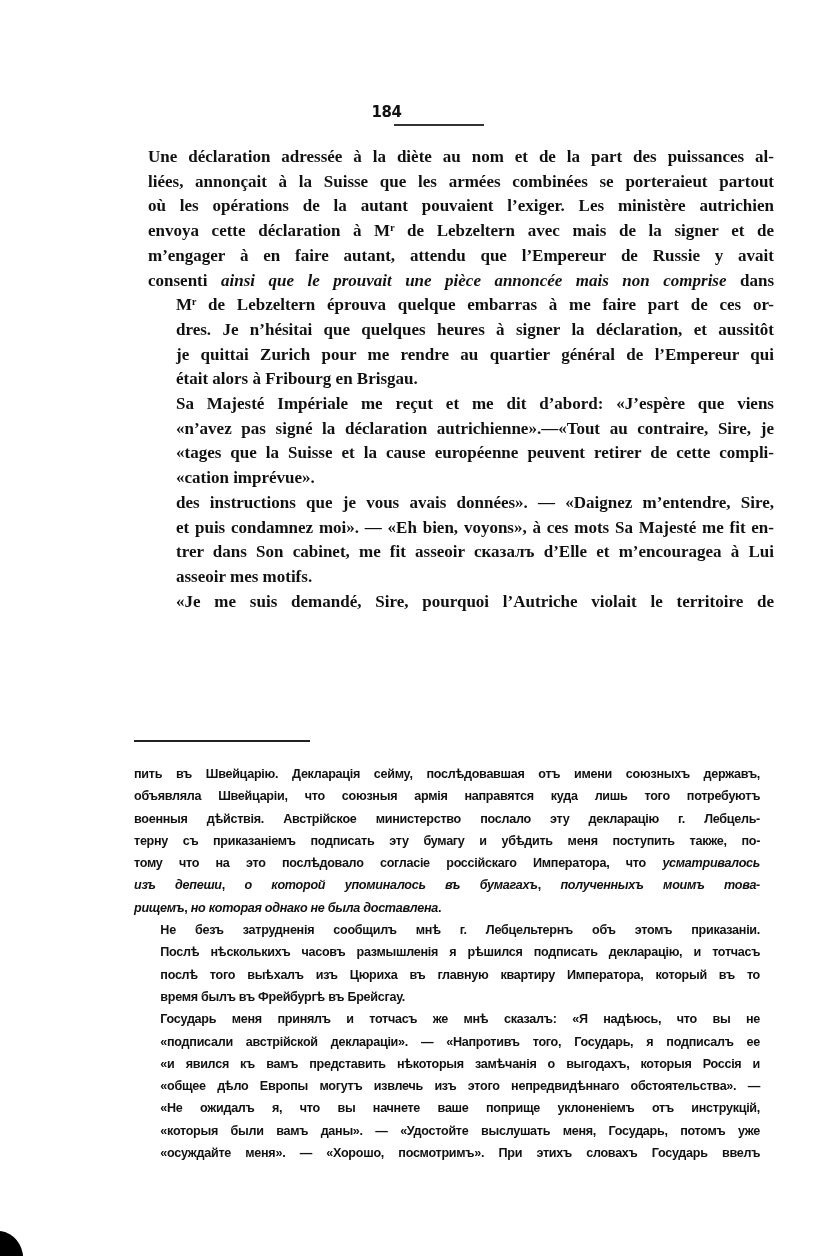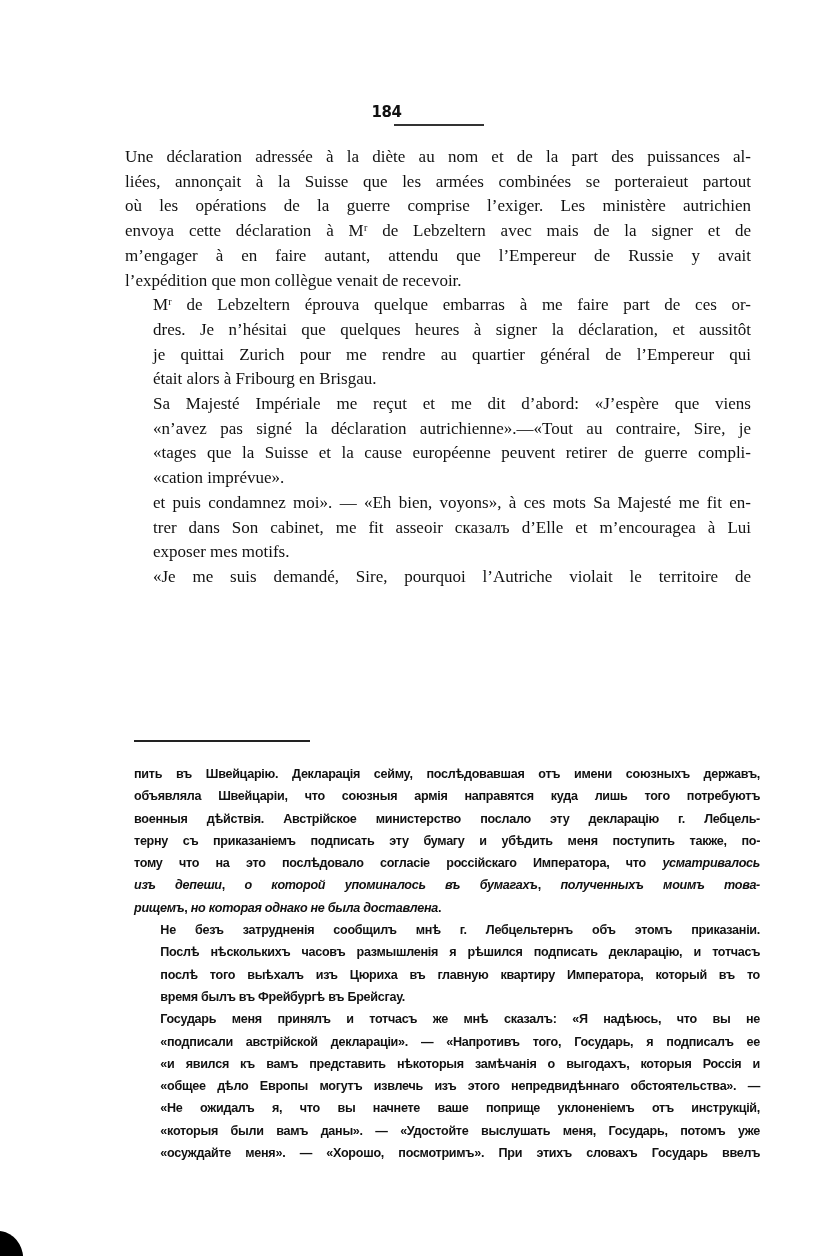--- a/index.html
+++ b/index.html
@@ -6,22 +6,22 @@
   body {
     width: 820px; height: 1256px; background: #ffffff; position: relative; overflow: hidden;
     font-family: "DejaVu Serif", "Liberation Serif", serif; color: #111;
   }
   .page-number {
     position: absolute; top: 103px; left: 0; width: 773px; text-align: center;
     font-family: "DejaVu Sans", "Liberation Sans", sans-serif; font-weight: bold; font-size: 15px; letter-spacing: -0.5px;
   }
   .page-rule { position: absolute; top: 124px; left: 394px; width: 90px; height: 2px; background: #333; }
   .main-text {
-    position: absolute; top: 145px; left: 125px; width: 626px;
-    font-family: "Liberation Serif", "DejaVu Serif", serif; font-weight: normal; font-size: 17px;
+    position: absolute; top: 145px; left: 148px; width: 626px;
+    font-family: "Liberation Serif", "DejaVu Serif", serif; font-weight: bold; font-size: 17px;
     line-height: 24.7px; text-align: justify;
   }
   .main-text p, .notes p { margin: 0; }
   .main-text p.indent, .notes p.indent { text-indent: 28px; }
   .line { display: block; text-align: justify; text-align-last: justify; white-space: nowrap; }
   .line.last { text-align-last: left; }
   .italic { font-style: italic; }
   .footnote-rule { position: absolute; top: 740px; left: 134px; width: 176px; height: 2px; background: #222; }
   .notes {
     position: absolute; top: 763px; left: 134px; width: 626px;
@@ -37,41 +37,42 @@
 </head>
 <body>
 
 <div class="page-number">184</div>
 <div class="page-rule"></div>
 
 <div class="main-text" id="main-text">
     <p>
       <span class="line"><span>Une déclaration adressée à la diète au nom et de la part des puissances al-</span></span>
       <span class="line"><span>liées, annonçait à la Suisse que les armées combinées se porteraieut partout</span></span>
-      <span class="line"><span>où les opérations de la  guerre  comprise  l’exiger. Les ministère autrichien</span></span>
+      <span class="line"><span>où les opérations de la  autant  pouvaient  l’exiger. Les ministère autrichien</span></span>
       <span class="line"><span>envoya cette déclaration à Mʳ de Lebzeltern avec mais de la signer et de</span></span>
       <span class="line"><span>m’engager à en faire autant, attendu que l’Empereur de Russie y avait</span></span>
-      <span class="line last"><span>l’expédition que mon collègue venait de recevoir.</span></span>
+      <span class="line"><span>consenti </span><span class="italic">ainsi que le prouvait une pièce annoncée mais non comprise</span><span> dans</span></span>
     </p>
     <p class="indent">
       <span class="line"><span>Mʳ de Lebzeltern éprouva quelque embarras à me faire part de ces or-</span></span>
       <span class="line"><span>dres. Je n’hésitai que quelques heures à  signer  la déclaration,  et aussitôt</span></span>
       <span class="line"><span>je quittai Zurich pour me rendre au quartier général de l’Empereur qui</span></span>
       <span class="line last"><span>était alors à Fribourg en Brisgau.</span></span>
     </p>
     <p class="indent">
       <span class="line"><span>Sa Majesté Impériale me reçut et me dit d’abord:  «J’espère que viens</span></span>
       <span class="line"><span>«n’avez pas signé la déclaration autrichienne».—«Tout au contraire, Sire, je</span></span>
-      <span class="line"><span>«tages que la Suisse et la cause européenne peuvent retirer de guerre compli-</span></span>
+      <span class="line"><span>«tages que la Suisse et la cause européenne peuvent retirer de cette compli-</span></span>
       <span class="line last"><span>«cation imprévue».</span></span>
     </p>
     <p class="indent">
+      <span class="line"><span>des instructions que je vous avais données». — «Daignez m’entendre, Sire,</span></span>
       <span class="line"><span>et puis condamnez moi». — «Eh bien, voyons», à ces mots Sa Majesté me fit en-</span></span>
       <span class="line"><span>trer dans Son cabinet, me fit asseoir сказалъ d’Elle et m’encouragea à Lui</span></span>
-      <span class="line last"><span>exposer mes motifs.</span></span>
+      <span class="line last"><span>asseoir mes motifs.</span></span>
     </p>
     <p class="indent">
       <span class="line"><span>«Je me suis demandé, Sire,  pourquoi l’Autriche violait le territoire de</span></span>
     </p>
   </div>
 
 <div class="footnote-rule"></div>
 
 <div class="notes" id="notes-text">
     <p>

